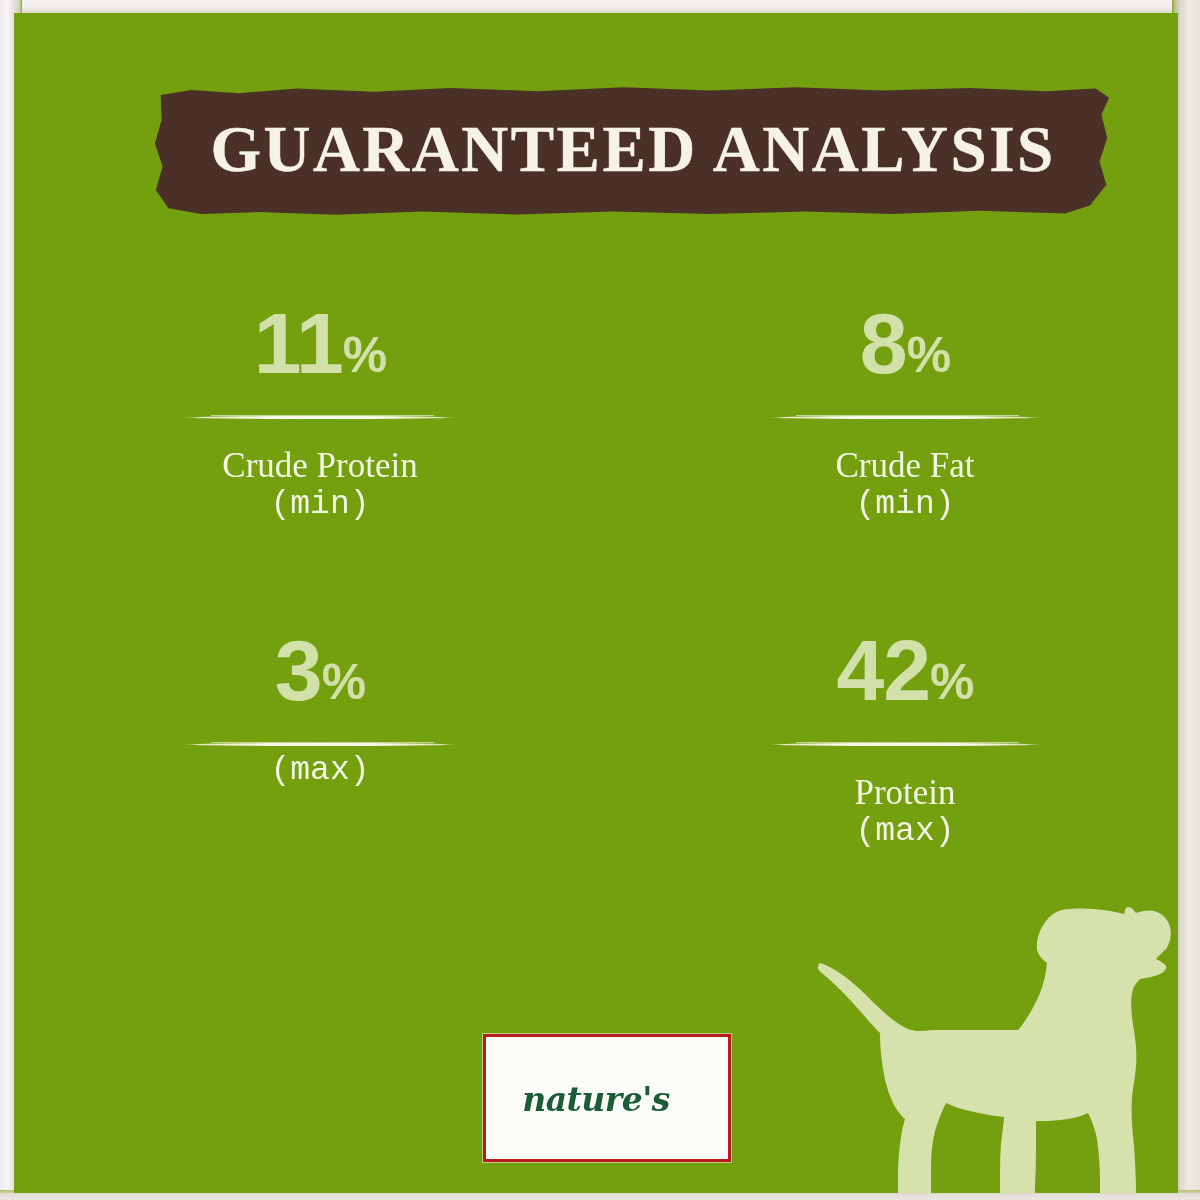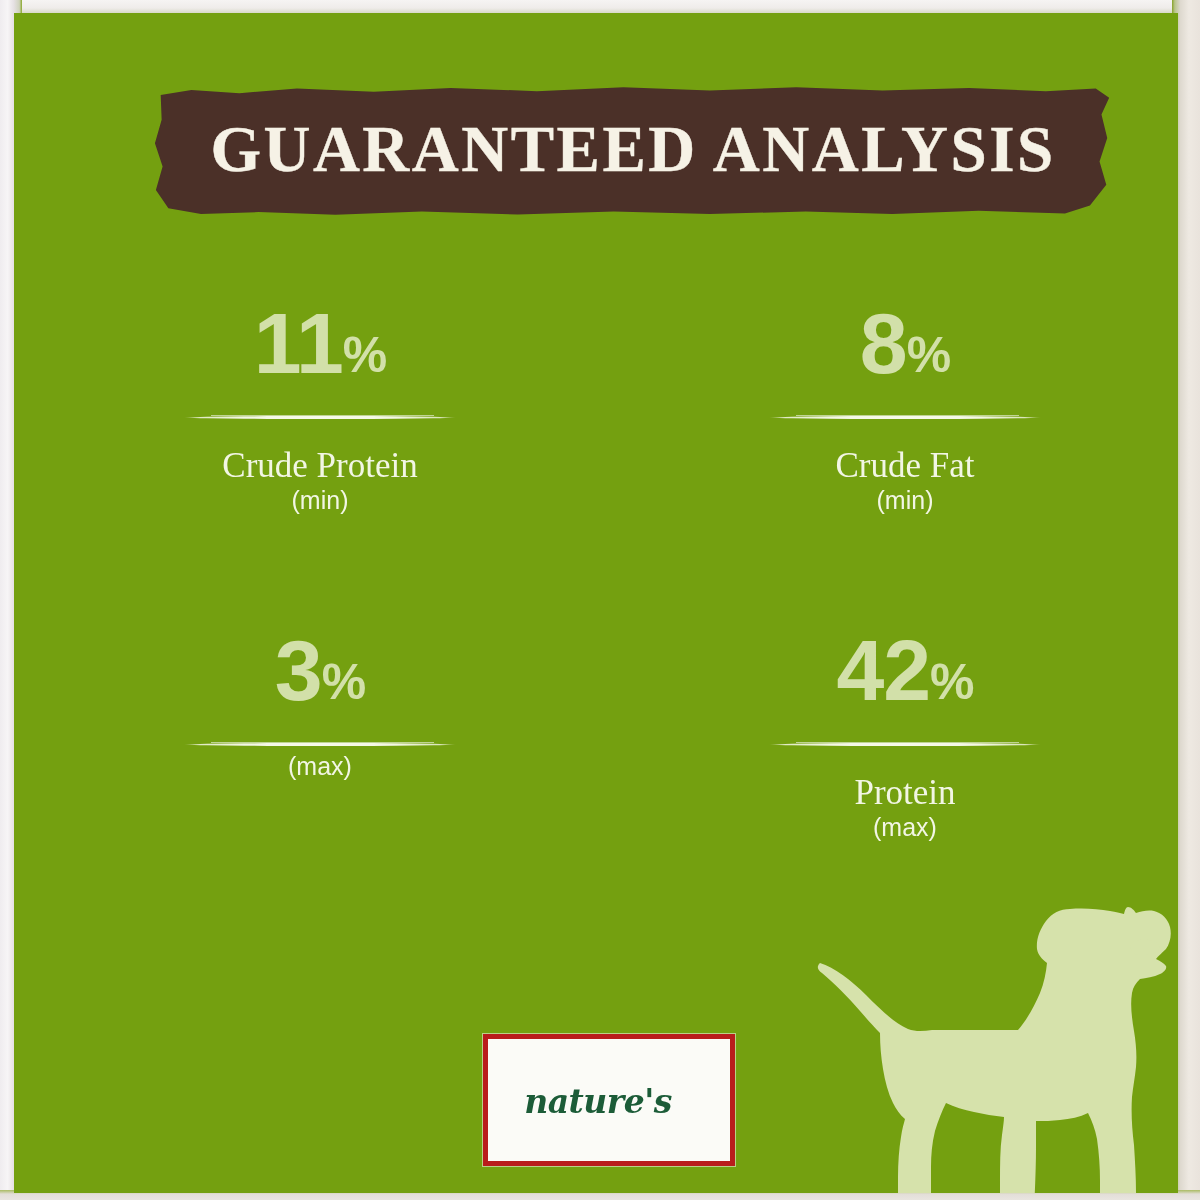--- a/index.html
+++ b/index.html
@@ -177,22 +177,22 @@
     margin-top: 20px;
     color: #f2f6e4;
     font-family: "Liberation Serif", "DejaVu Serif", serif;
     font-size: 35px;
     line-height: 1.18;
     text-align: left;
     white-space: nowrap;
   }
   .qualifier {
     color: #f2f6e4;
-    font-family: Liberation Sans, sans-serif;
-    font-size: 25px;
+    font-family: Liberation Mono, monospace;
+    font-size: 33px;
     line-height: 1.18;
     text-align: center;
   }
 
   
   #dog {
     position: absolute;
     left: 790px;
     top: 868px;
     width: 400px;
@@ -201,21 +201,21 @@
   }
 
   
   #logo {
     position: absolute;
     left: 469px;
     top: 1021px;
     width: 242px;
     height: 122px;
     background: #fbfbf7;
-    border: 5px solid #b91c1c;
+    border: 3px solid #b91c1c;
     box-shadow: 0 0 0 1px rgba(255,255,255,0.5);
     display: flex;
     flex-direction: column;
     align-items: center;
     justify-content: center;
     overflow: hidden;
   }
   #logo-script {
     color: #1c5c38;
     font-family: "DejaVu Serif", "Liberation Serif", serif;

